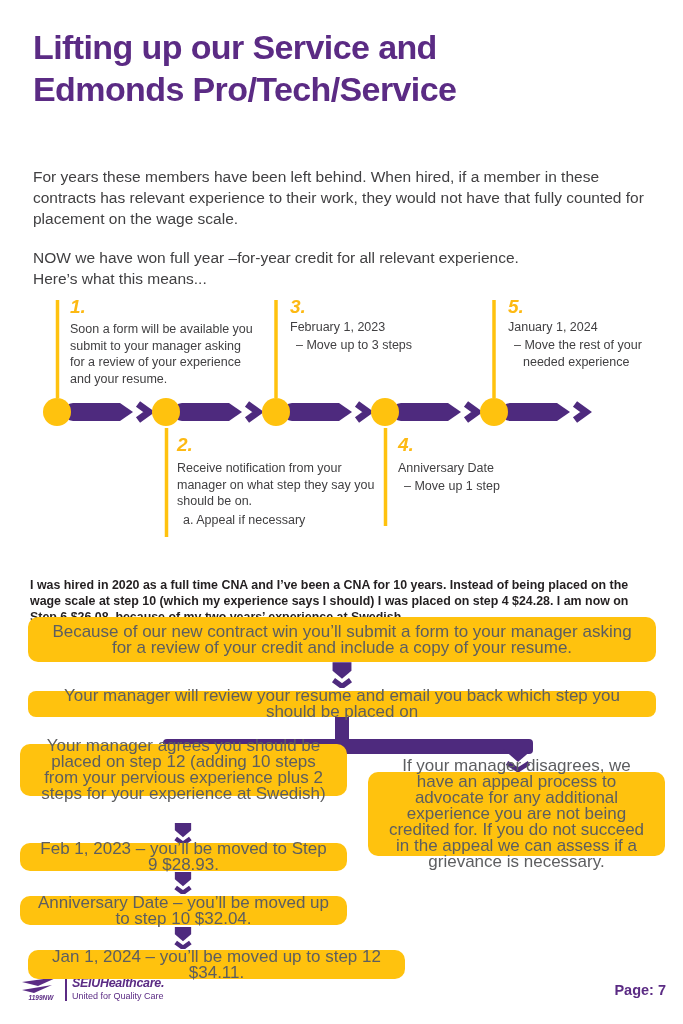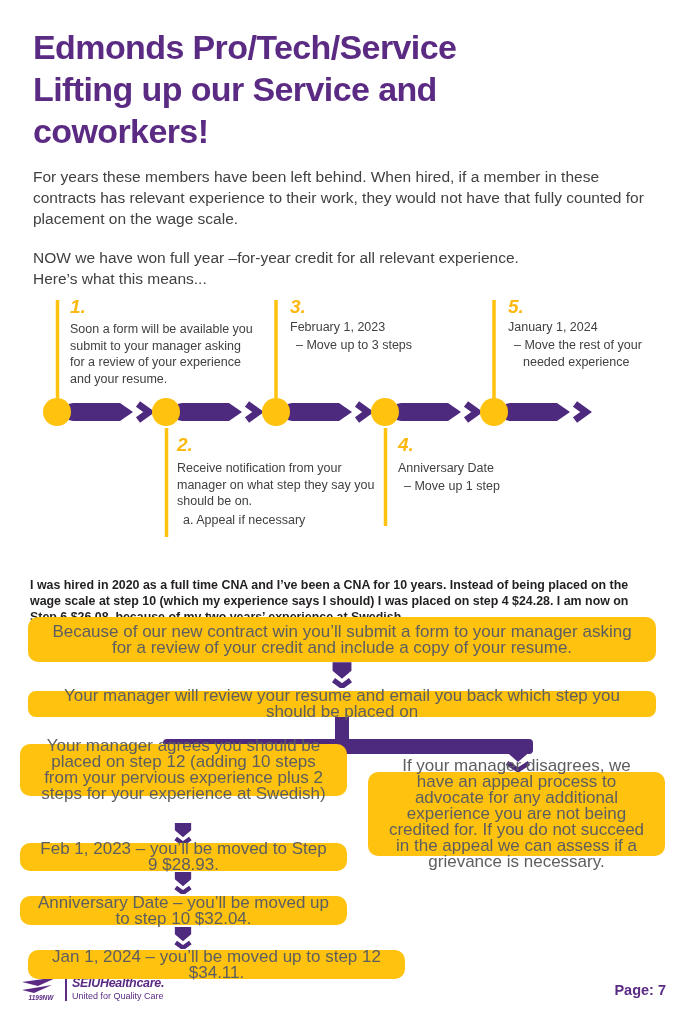--- a/index.html
+++ b/index.html
@@ -37,23 +37,22 @@
   .logo-org{color:#5b2b84;font-size:12.5px;font-weight:800;font-style:italic;letter-spacing:-0.3px;}
   .logo-tag{color:#5b2b84;font-size:9px;margin-top:1px;}
   .page-num{position:absolute;right:17px;top:982px;color:#5b2b84;font-size:14.5px;font-weight:700;}
 </style>
 </head>
 <body>
 
 <div class="page">
 
   <div class="title">
+    <div>Lifting up our Service and</div>
     <div>Edmonds Pro/Tech/Service</div>
-    <div>Lifting up our Service and</div>
-    <div>coworkers!</div>
   </div>
 
   <div class="para" style="left:33px;top:166px;width:620px;">For years these members have been left behind. When hired, if a member in these contracts has relevant experience to their work, they would not have that fully counted for placement on the wage scale.</div>
   <div class="para" style="left:33px;top:247px;width:620px;">
     <div>NOW we have won full year –for-year credit for all relevant experience.</div>
     <div>Here’s what this means...</div>
   </div>
 
   <svg class="tl-svg" width="683" height="560" viewBox="0 0 683 560" aria-hidden="true">
 

